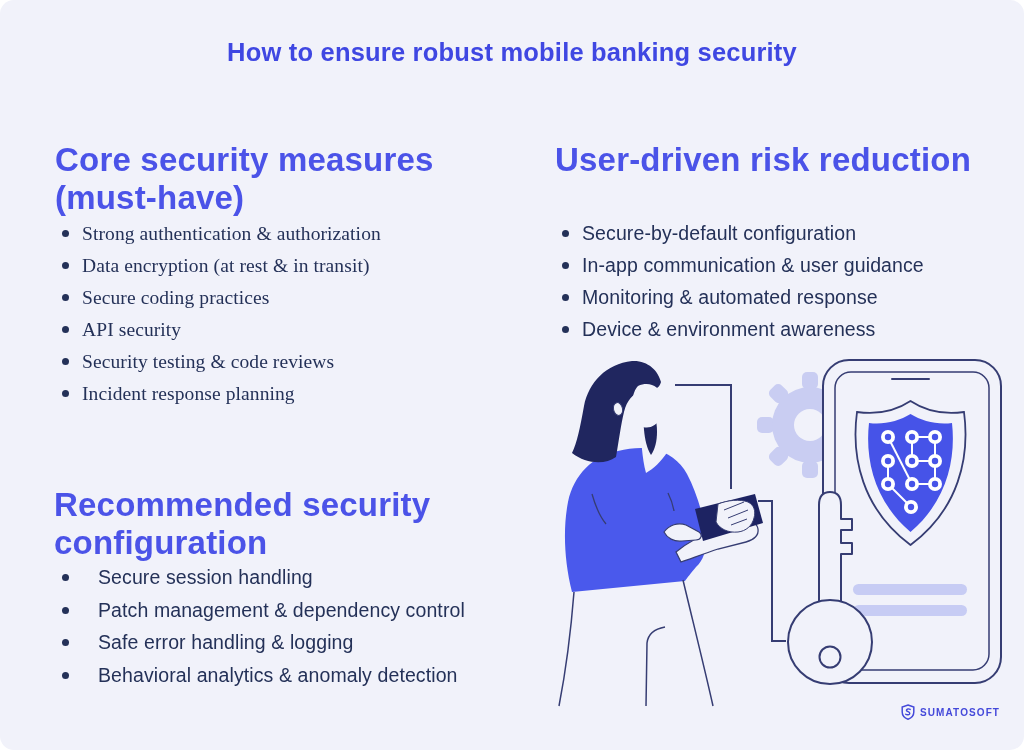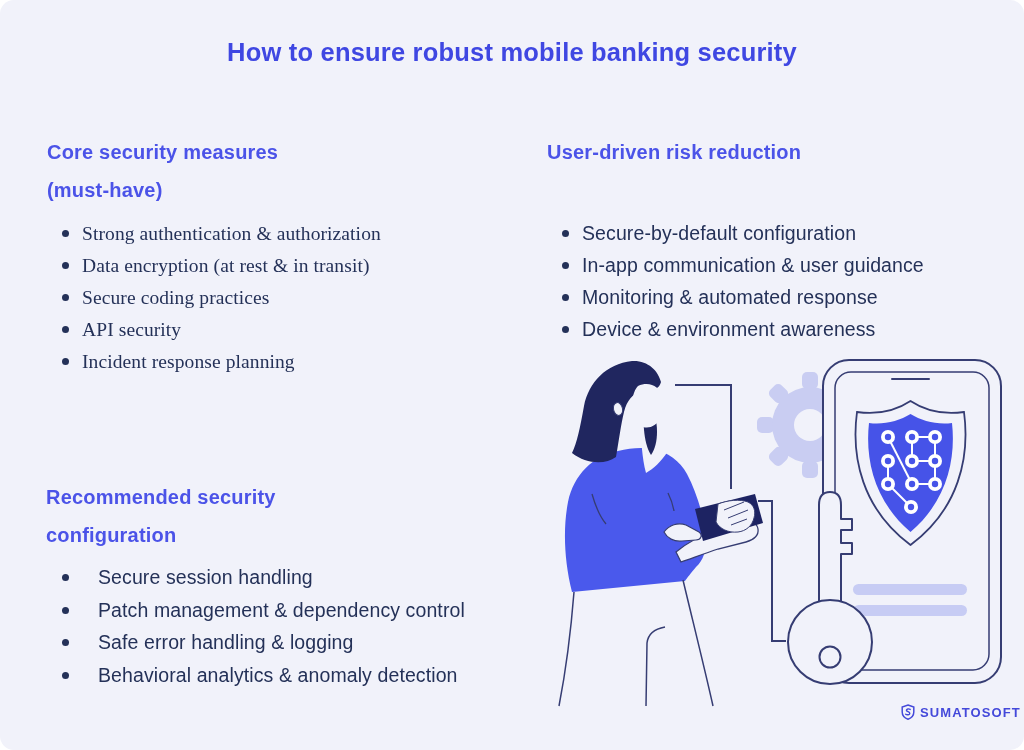--- a/index.html
+++ b/index.html
@@ -6,32 +6,32 @@
   .canvas{
     position:relative;width:1024px;height:750px;background:#f1f2fa;
     border-radius:14px;overflow:hidden;
     font-family:"Liberation Sans",sans-serif;
   }
   .title{
     position:absolute;left:0;right:0;top:38px;margin:0;text-align:center;
     font-size:25.5px;font-weight:700;color:#3f47e2;letter-spacing:.2px;
   }
   .heading{
-    position:absolute;margin:4px;font-size:20px;font-weight:700;
+    position:absolute;margin:12px;font-size:33px;font-weight:700;
     color:#4b53e8;line-height:38px;letter-spacing:.2px;
   }
   .heading span{display:block;}
   .list{position:absolute;margin:0;padding:0;list-style:none;}
   .list li{display:flex;align-items:flex-start;height:32px;font-size:19.5px;color:#243158;}
   .list.wide li{height:32.5px;gap:16px;}
   .dot{flex:none;width:7px;height:7px;border-radius:50%;background:#243158;margin:12px 13px 0 19px;}
   .txt{line-height:31px;letter-spacing:.1px;white-space:nowrap;}
   .illustration{position:absolute;left:548px;top:352px;width:464px;height:360px;}
   .logo{position:absolute;left:901px;top:704px;display:flex;align-items:center;gap:5px;}
-  .logo .word{font-size:13px;font-weight:700;letter-spacing:1.1px;color:#4449da;}
+  .logo .word{font-size:10px;font-weight:700;letter-spacing:1.1px;color:#4449da;}
 </style>
 </head>
 <body>
 
 <div class="canvas">
 
   <h1 class="title">How to ensure robust mobile banking security</h1>
 
   <h2 class="heading" style="left:43px;top:129px;">
     <span>Core security measures</span>
@@ -46,20 +46,24 @@
         <span class="dot"></span>
         <span class="txt">Data encryption (at rest &amp; in transit)</span>
       </li>
     <li>
         <span class="dot"></span>
         <span class="txt">Secure coding practices</span>
       </li>
     <li>
         <span class="dot"></span>
         <span class="txt">API security</span>
+      </li>
+    <li>
+        <span class="dot"></span>
+        <span class="txt">Security testing &amp; code reviews</span>
       </li>
     <li>
         <span class="dot"></span>
         <span class="txt">Incident response planning</span>
       </li>
   </ul>
 
   <h2 class="heading" style="left:42px;top:474px;">
     <span>Recommended security</span>
     <span>configuration</span>

